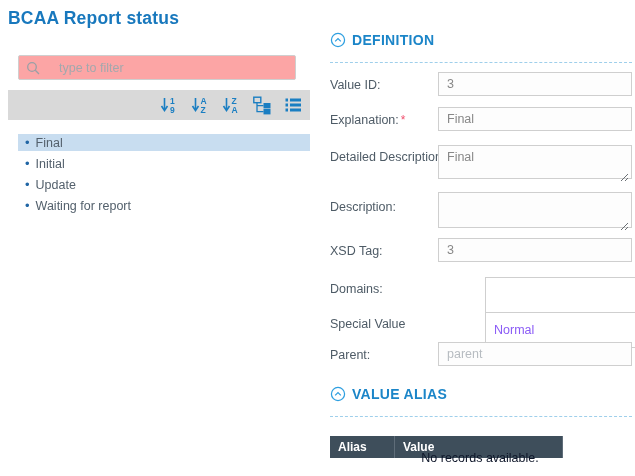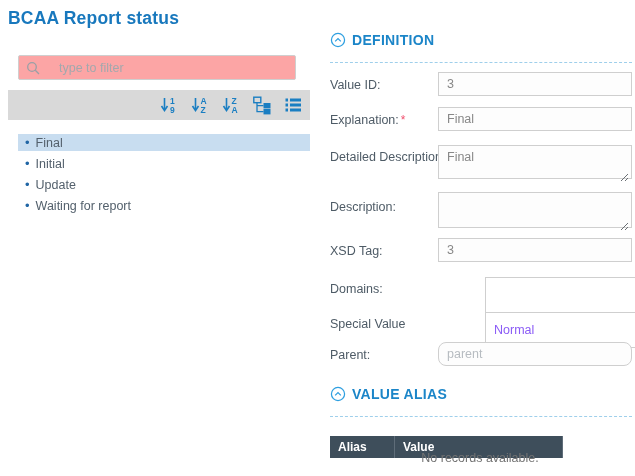--- a/index.html
+++ b/index.html
@@ -58,21 +58,21 @@
     cursor:pointer;margin-left:47px; }
 
   
   .alias-table { position:absolute; left:0; top:436px; width:300px; display:flex; }
   .alias-th { background:#3e4e5b; color:#ffffff; font-size:12px; font-weight:bold;
     height:22px; display:flex; align-items:center; padding-left:8px;
     border-right:1px solid #5f6d79; cursor:pointer; }
   .alias-th:last-child { border-right:none;margin-top:48px; }
   .th-alias { width:65px; } .th-value { width:168px; } .th-default { width:67px; }
   .empty-msg { position:absolute; left:0; top:451px; width:300px; text-align:center;
-    font-size:12.5px; color:#737373; }
+    font-size:12.5px; color:#0f172a; }
 </style>
 </head>
 <body>
 
 <div class="stage">
 
   <div class="page-title">BCAA Report status</div>
 
   <div class="search-box">
     <span style="display:flex;">
@@ -199,21 +199,21 @@
     <div class="dropdown" style="top:312px;">
       <span>Normal</span>
       <span style="display:flex;">
         <svg width="12" height="8" viewBox="0 0 12 8">
             <path d="M1 1 L6 6.4 L11 1" fill="none" stroke="#41a7e0" stroke-width="1.4"></path>
           </svg>
       </span>
     </div>
 
     <div class="fld-label" style="top:348px;"><span>Parent:</span></div>
-    <input class="fld-input" style="top: 342px; border-radius: 8px;" type="text" placeholder="parent">
+    <input class="fld-input" style="top: 342px;" type="text" placeholder="parent">
 
     <div class="section-head" id="alias-head">
       <span class="collapse">
         <svg width="16" height="16" viewBox="0 0 18 18">
             <circle cx="9" cy="9" r="7.4" fill="none" stroke="#2e9fe0" stroke-width="1.4"></circle>
             <path d="M5.8 10.6 L9 7.4 L12.2 10.6" fill="none" stroke="#2e9fe0" stroke-width="1.4"></path>
           </svg>
       </span>
       <span class="section-title">VALUE ALIAS</span>
     </div>

